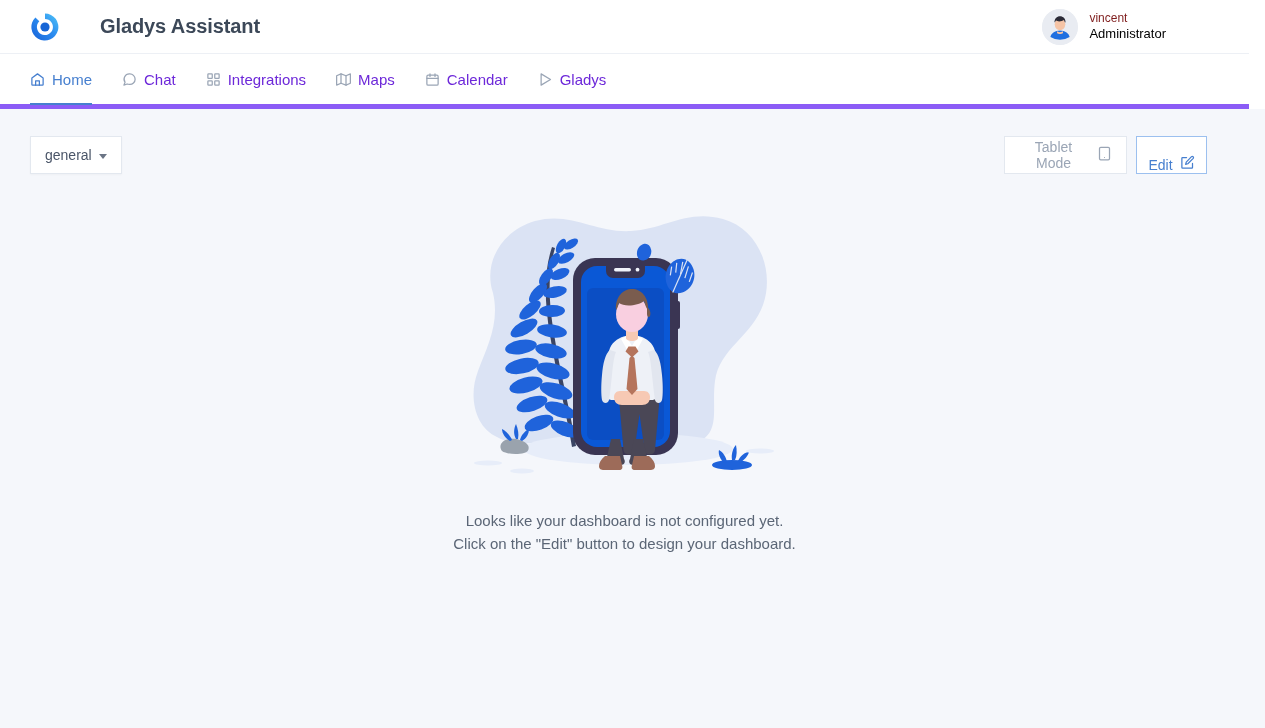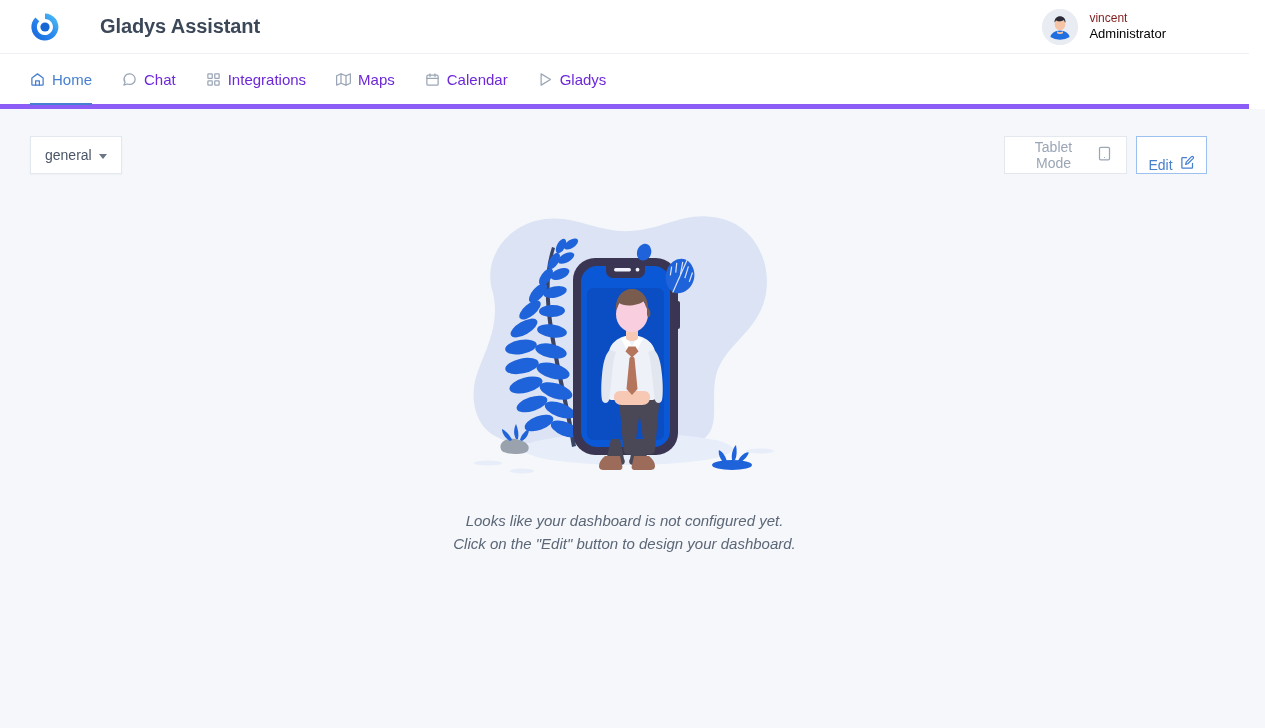--- a/index.html
+++ b/index.html
@@ -81,21 +81,21 @@
   
   .empty-wrap {
     position: absolute; left: 0; top: 201px; width: 1249px;
     display: flex; flex-direction: column; align-items: center;
   }
   .illus { width: 330px; height: 290px; display: block; }
   .empty-text {
     margin-top: 18px; text-align: center; font-size: 15px;
     color: #5b6676; line-height: 1.55;
   }
-  .empty-text div { white-space: nowrap; font-style: italic; }
+  .empty-text div { white-space: nowrap; }
 
   
   .scroll-gutter {
     position: absolute; right: 0; top: 0; width: 16px; height: 728px;
     background: #ffffff;
   }
   .scroll-gutter .track {
     position: absolute; left: 0; top: 109px; width: 16px; height: 619px;
     background: #f5f7fb;
   }

